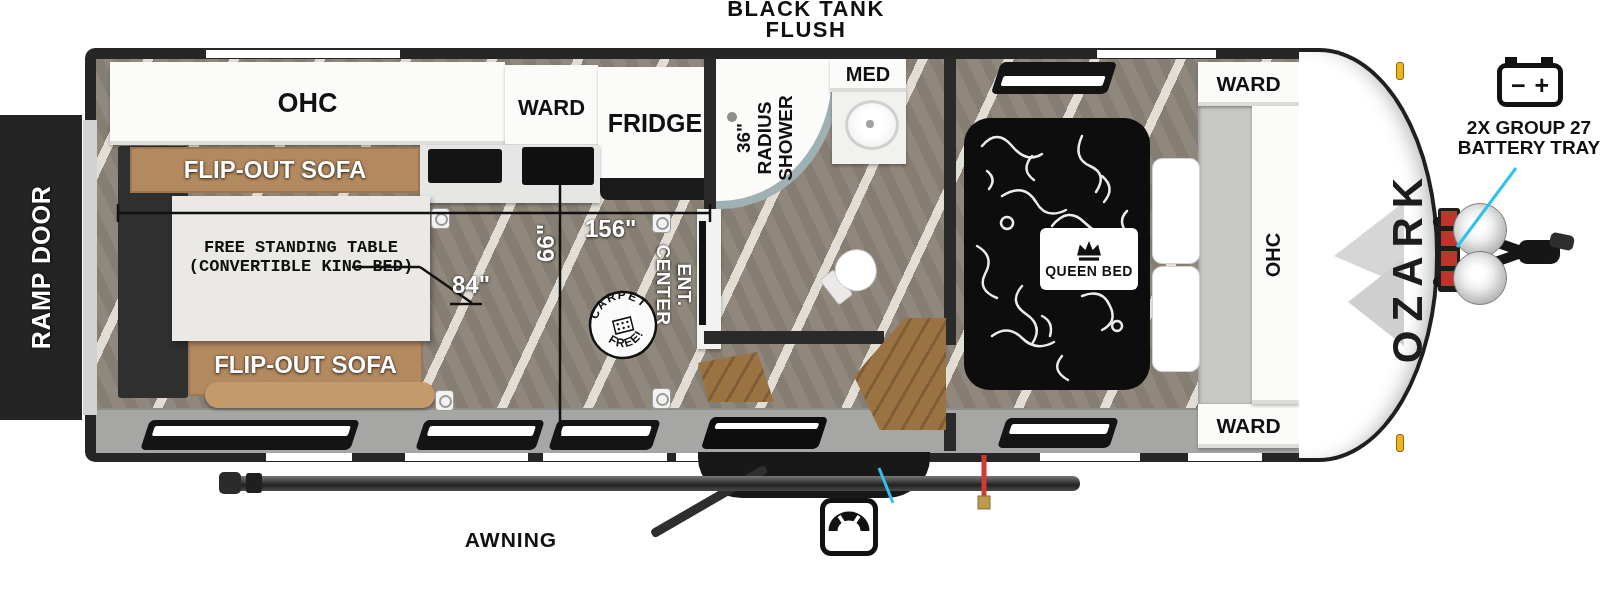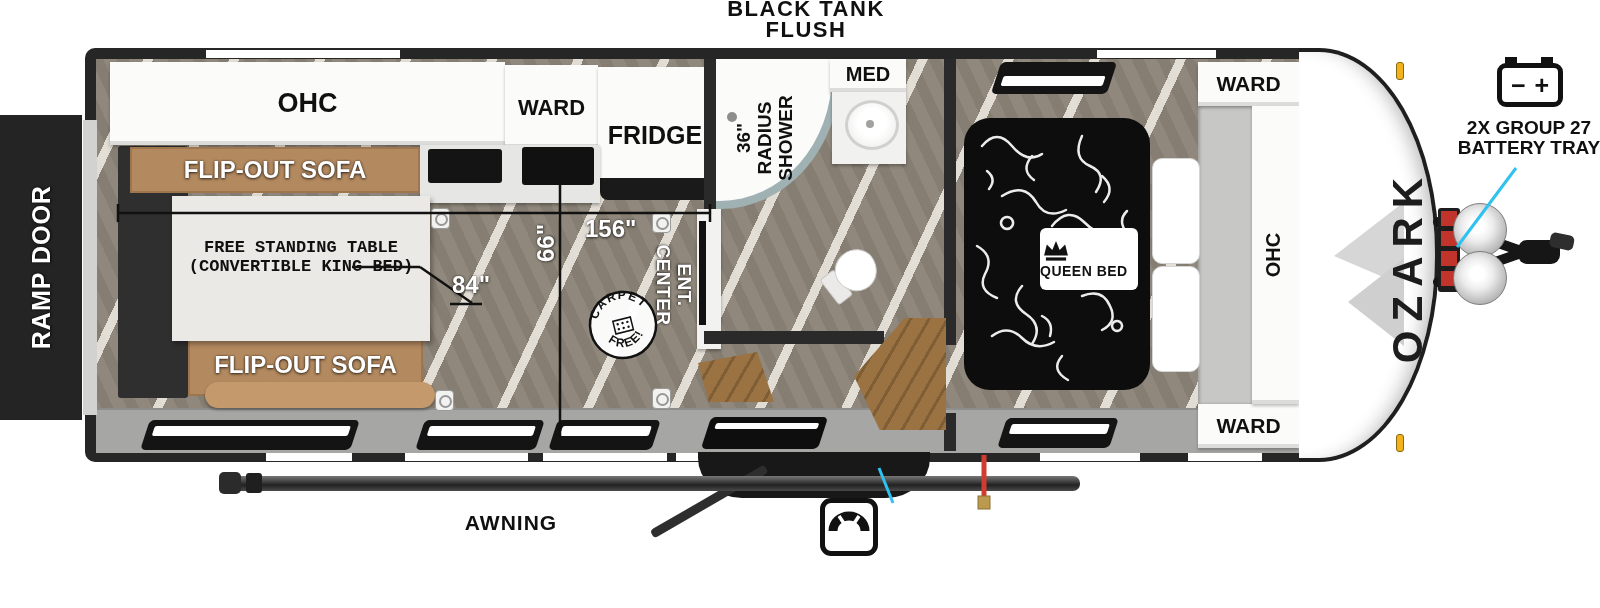--- a/index.html
+++ b/index.html
@@ -46,21 +46,21 @@
   <div class="abs walk" style="left:96px;top:408px;width:1203px;height:43px;"></div>
 
   <div class="abs" style="left:118px;top:146px;width:70px;height:252px;background:#2f2f2f;border-radius:3px;"></div>
 
   <div class="abs cab flex" style="left:110px;top:62px;width:395px;height:83px;">
     <span class="lbl" style="position:static;font-size:27px;">OHC</span>
   </div>
   <div class="abs cab" style="left:505px;top:65px;width:93px;height:83px;"></div>
   <div class="lbl ctr" style="left:505px;top:96px;width:93px;font-size:22px;">WARD</div>
   <div class="abs cab" style="left:598px;top:67px;width:114px;height:115px;"></div>
-  <div class="lbl ctr" style="left:598px;top:122px;width:114px;font-size:25px;">FRIDGE</div>
+  <div class="lbl ctr" style="left:598px;top:110px;width:114px;font-size:25px;">FRIDGE</div>
   <div class="abs" style="left:600px;top:178px;width:112px;height:22px;background:#1a1a1a;border-radius:0 0 8px 8px;"></div>
   <div class="abs" style="left:420px;top:145px;width:180px;height:58px;background:#e6e6e4;box-shadow:0 2px 3px rgba(0,0,0,.3);"></div>
   <div class="abs" style="left:428px;top:149px;width:74px;height:34px;background:#141414;border-radius:3px;"></div>
   <div class="abs" style="left:522px;top:147px;width:72px;height:38px;background:#111;border-radius:3px;"></div>
 
   <div class="abs sofa" style="left:130px;top:147px;width:290px;height:46px;"></div>
   <div class="wlbl lbl ctr" style="left:130px;top:157px;width:290px;font-size:24px;">FLIP-OUT SOFA</div>
   <div class="abs sofa" style="left:188px;top:334px;width:235px;height:62px;"></div>
   <div class="abs" style="left:205px;top:382px;width:230px;height:26px;background:#c49a6c;border-radius:13px;box-shadow:0 2px 3px rgba(0,0,0,.35);"></div>
   <div class="wlbl lbl ctr" style="left:188px;top:352px;width:235px;font-size:24px;">FLIP-OUT SOFA</div>
@@ -132,21 +132,21 @@
   <div class="pillow" style="left:1152px;top:266px;"></div>
   <div class="abs cab flex" style="left:1198px;top:62px;width:101px;height:44px;">
     <span class="lbl" style="position:static;font-size:21px;">WARD</span>
   </div>
   <div class="abs cab flex" style="left:1198px;top:404px;width:101px;height:44px;">
     <span class="lbl" style="position:static;font-size:21px;">WARD</span>
   </div>
   <div class="abs cab" style="left:1252px;top:106px;width:47px;height:298px;"></div>
   <div class="lbl rotccw" style="left:1226px;top:242px;width:100px;height:26px;font-size:20px;text-align:center;">OHC</div>
 
-  <div class="abs" style="left:1040px;top:228px;width:98px;height:62px;background:#fff;border-radius:6px;display:flex;flex-direction:column;align-items:flex-start;justify-content:center;gap:2px;">
+  <div class="abs" style="left:1040px;top:228px;width:98px;height:62px;background:#fff;border-radius:6px;display:flex;flex-direction:column;align-items:center;justify-content:center;gap:2px;">
     <svg width="32" height="22" viewBox="0 0 30 24">
       <path d="M2,17 L5,5 L11,11 L15,1 L19,11 L25,5 L28,17 Z" fill="#111"></path>
       <rect x="4" y="19" width="22" height="3.5" fill="#111"></rect>
     </svg>
     <span class="lbl" style="position:static;font-size:14px;letter-spacing:.5px;">QUEEN BED</span>
   </div>
 
   <div class="abs winb" style="left:145px;top:420px;width:210px;height:30px;">
       <div></div>
     </div>
@@ -264,21 +264,21 @@
         <circle cx="36" cy="34" r="1.2"></circle>
         <circle cx="41" cy="34" r="1.2"></circle>
         <circle cx="31" cy="39" r="1.2"></circle>
         <circle cx="36" cy="39" r="1.2"></circle>
         <circle cx="41" cy="39" r="1.2"></circle>
       </g>
   </svg>
 
   <div class="lbl ctr ml" style="left:686px;top:-2px;width:240px;font-size:22px;line-height:21px;letter-spacing:1.5px;">BLACK  TANK
 FLUSH</div>
-  <div class="lbl ctr" style="left:421px;top:512px;width:180px;font-size:21px;letter-spacing:1px;">AWNING</div>
+  <div class="lbl ctr" style="left:421px;top:529px;width:180px;font-size:21px;letter-spacing:1px;">AWNING</div>
 
   <div class="abs" style="left:820px;top:498px;width:58px;height:58px;box-sizing:border-box;border:5px solid #111;border-radius:11px;background:#fff;">
     <svg width="48" height="48" viewBox="0 0 48 48">
       <path d="M8,28 A16,15 0 0 1 40,28" stroke="#111" stroke-width="9" fill="none"></path>
       <line x1="24" y1="28" x2="14" y2="13" stroke="#fff" stroke-width="3.5"></line>
       <line x1="24" y1="28" x2="34" y2="13" stroke="#fff" stroke-width="3.5"></line>
     </svg>
   </div>
 
 </div>

